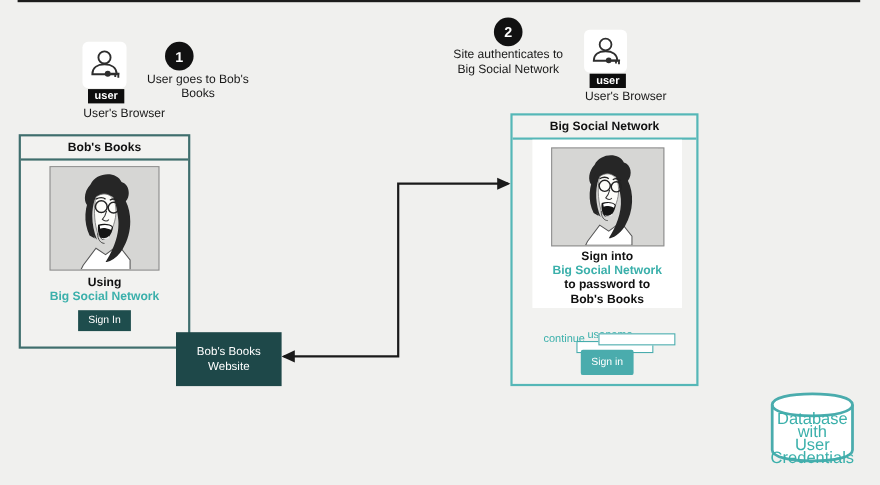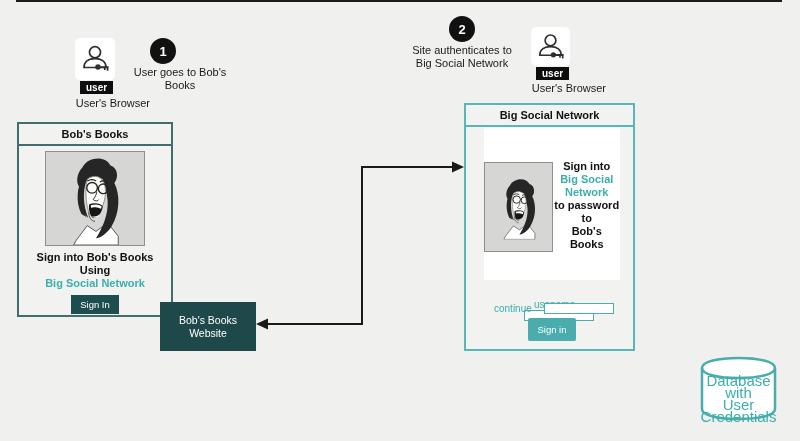--- a/index.html
+++ b/index.html
@@ -28,21 +28,21 @@
   .pic{background:#d6d6d4;border:1px solid #8f8f8f;box-sizing:border-box;}
   .pic svg{display:block;width:100%;height:100%;}
   .sign-line{font-size:11px;line-height:13px;font-weight:bold;color:#111;text-align:center;}
   .teal-text{color:#3bb0ab;}
   .btn-dark{display:inline-block;background:#1e4d4d;color:#fff;font-size:9.5px;padding:4px 9px;border:0;
     font-family:"Liberation Sans",sans-serif;cursor:pointer;}
   .btn-teal{background:#4aacad;color:#fff;font-size:9.5px;border:0;border-radius:2px;
     font-family:"Liberation Sans",sans-serif;cursor:pointer;}
 
   .panel1-body{display:flex;flex-direction:column;align-items:center;}
-  .whitebox{left:18px;top:22px;width:136px;height:153px;background:#fff;display:flex;flex-direction:row;align-items:center;}
+  .whitebox{left:18px;top:22px;width:136px;height:153px;background:#fff;display:flex;flex-direction:column;align-items:center;}
 
   .form-row{left:28px;width:130px;height:13px;display:flex;align-items:center;}
   .form-label{width:50px;font-size:10px;color:#3bb0ab;}
   .form-input{width:64px;height:9px;background:#fff;border:1px solid #4aacad;padding:0 2px;font-size:9px;
     font-family:"Liberation Sans",sans-serif;color:#333;}
 
   
   .flow-label{left:268px;top:220px;width:196px;background:#f0f0ee;font-size:11px;line-height:14px;
     color:#1a1a1a;text-align:center;z-index:3;padding:2px 0;}
   svg.connector{left:0;top:0;z-index:2;pointer-events:none;}
@@ -109,21 +109,20 @@
 
   <div class="abs panel panel-1">
     <div class="panel-title">Bob's Books</div>
     <div class="panel1-body">
       <div class="pic" style="width:100px;height:95px;margin-top:5px;">
         <svg viewBox="0 0 100 96">
             <use href="#sym-caricature"></use>
           </svg>
       </div>
       <div style="margin-top:5px;">
-        <div class="sign-line">Sign into Bob's Books</div>
         <div class="sign-line">Using</div>
         <div class="sign-line teal-text">Big Social Network</div>
       </div>
       <button class="btn-dark" style="margin-top:5px;">Sign In</button>
     </div>
   </div>
 
   <svg class="abs connector" width="800" height="441">
     <polyline points="258,324 362,324 362,167 462,167" fill="none" stroke="#1a1a1a" stroke-width="2"></polyline>
     <polygon points="464,167 452,161.5 452,172.5" fill="#1a1a1a"></polygon>

